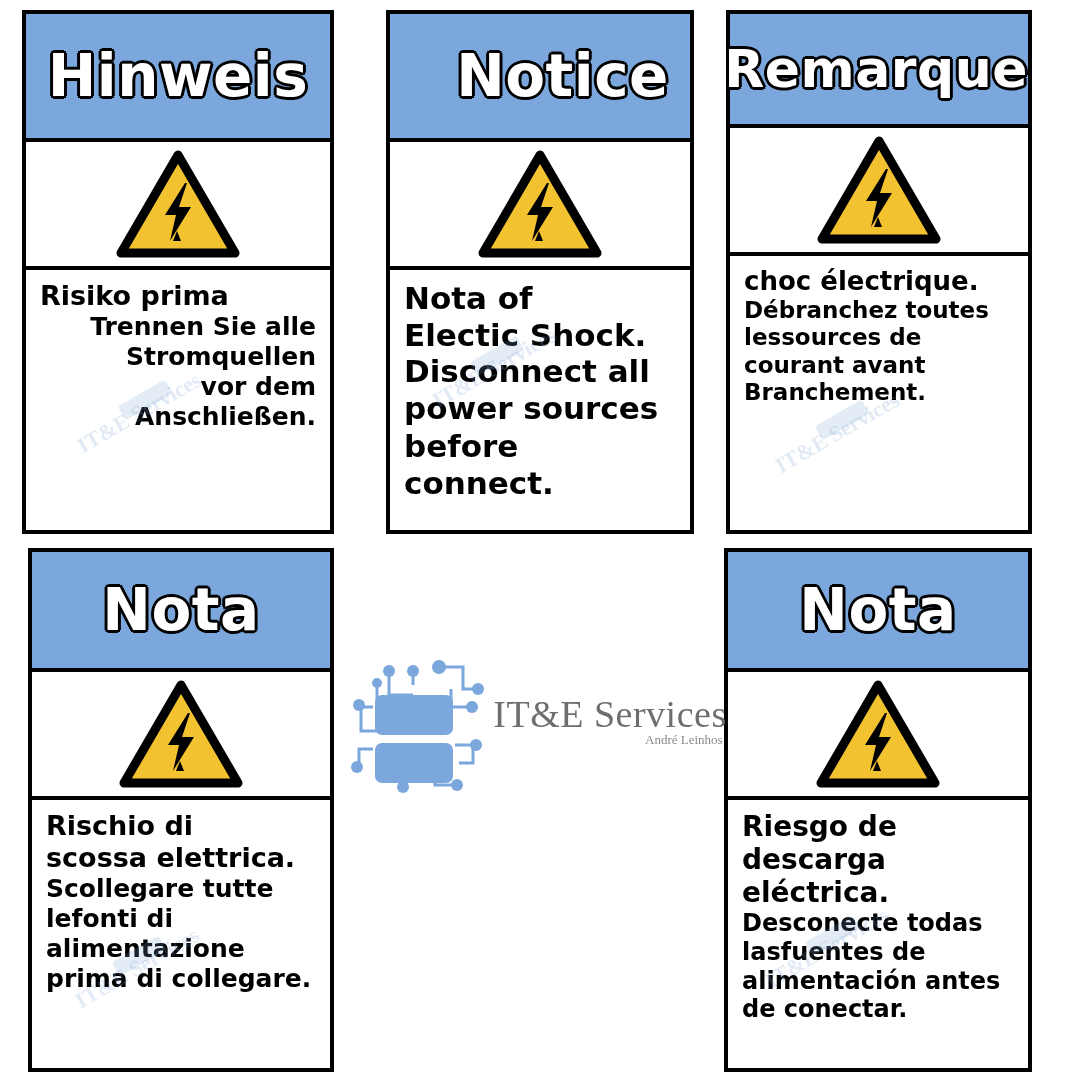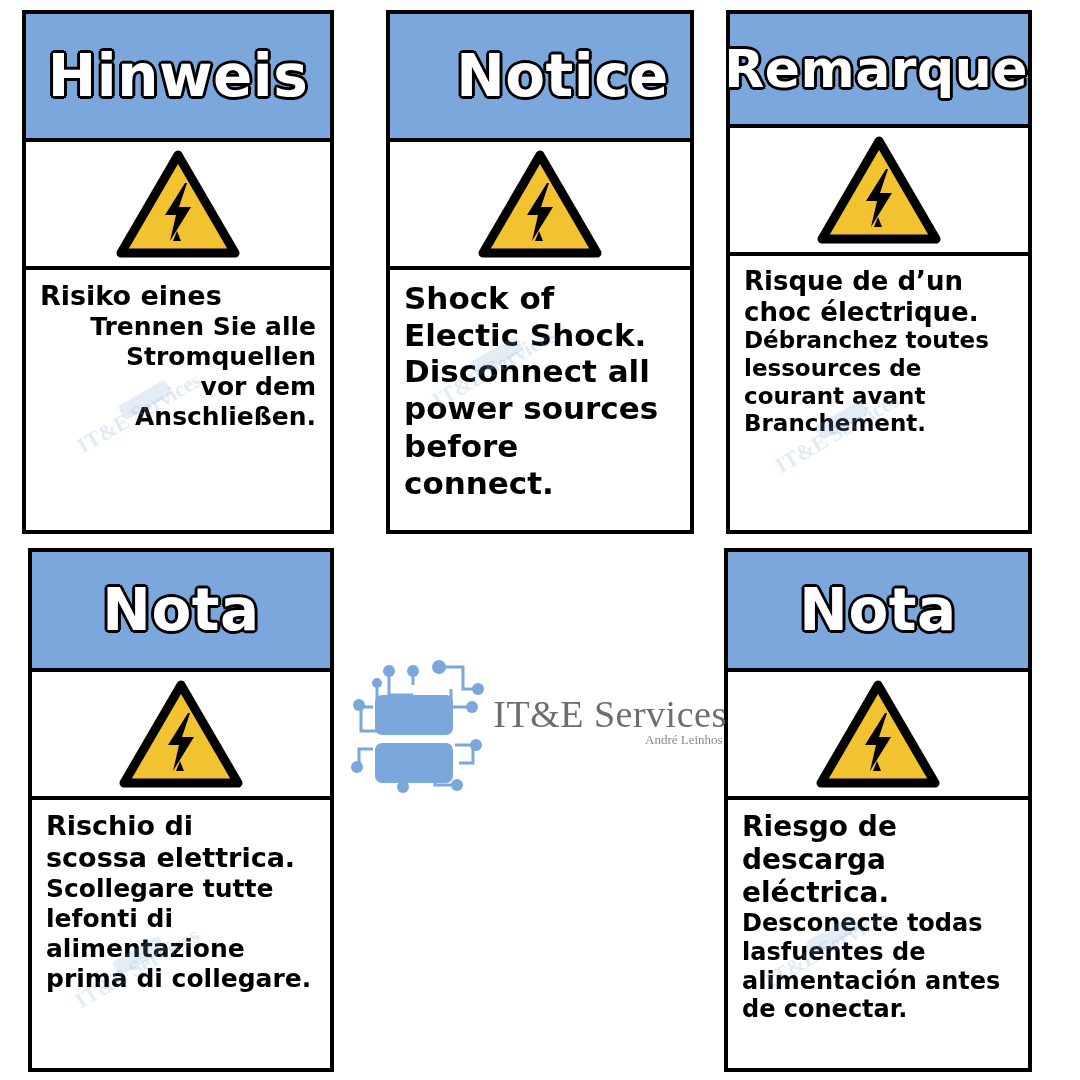--- a/index.html
+++ b/index.html
@@ -193,61 +193,60 @@
       <div class="card-title">Hinweis</div>
     </div>
     <div class="card-symbol">
       <svg class="hazard" width="126" height="110" viewBox="0 0 126 110">
         <polygon points="63,6 120,104 6,104" fill="#F2C230" stroke="#000000" stroke-width="9" stroke-linejoin="round"></polygon>
         <path d="M70 34 L50 66 L61 66 L55 92 L76 58 L64 58 L72 34 Z" fill="#000000"></path>
         <path d="M62 82 L58 92 L66 92 Z" fill="#000000"></path>
       </svg>
     </div>
     <div class="card-body">
-      <div class="line-big">Risiko eines</div>
+      <div class="line-big">Risiko prima</div>
       <div class="line-small">Trennen Sie alle</div>
       <div class="line-small">Stromquellen</div>
       <div class="line-small">vor dem</div>
       <div class="line-small">Anschließen.</div>
     </div>
   </div>
 
   <div class="card" id="card-en">
     <div class="card-header">
       <div class="card-title">Notice</div>
     </div>
     <div class="card-symbol">
       <svg class="hazard" width="126" height="110" viewBox="0 0 126 110">
         <polygon points="63,6 120,104 6,104" fill="#F2C230" stroke="#000000" stroke-width="9" stroke-linejoin="round"></polygon>
         <path d="M70 34 L50 66 L61 66 L55 92 L76 58 L64 58 L72 34 Z" fill="#000000"></path>
         <path d="M62 82 L58 92 L66 92 Z" fill="#000000"></path>
       </svg>
     </div>
     <div class="card-body">
-      <div class="line-big">Shock of</div>
+      <div class="line-big">Nota of</div>
       <div class="line-big">Electic Shock.</div>
       <div class="line-small">Disconnect all</div>
       <div class="line-small">power sources</div>
       <div class="line-small">before connect.</div>
     </div>
   </div>
 
   <div class="card" id="card-fr">
     <div class="card-header">
       <div class="card-title">Remarque</div>
     </div>
     <div class="card-symbol">
       <svg class="hazard" width="126" height="110" viewBox="0 0 126 110">
         <polygon points="63,6 120,104 6,104" fill="#F2C230" stroke="#000000" stroke-width="9" stroke-linejoin="round"></polygon>
         <path d="M70 34 L50 66 L61 66 L55 92 L76 58 L64 58 L72 34 Z" fill="#000000"></path>
         <path d="M62 82 L58 92 L66 92 Z" fill="#000000"></path>
       </svg>
     </div>
     <div class="card-body">
-      <div class="line-big">Risque de d’un</div>
       <div class="line-big">choc électrique.</div>
       <div class="line-small">Débranchez toutes</div>
       <div class="line-small">lessources de</div>
       <div class="line-small">courant avant</div>
       <div class="line-small">Branchement.</div>
     </div>
   </div>
 
   <div class="card" id="card-it">
     <div class="card-header">

